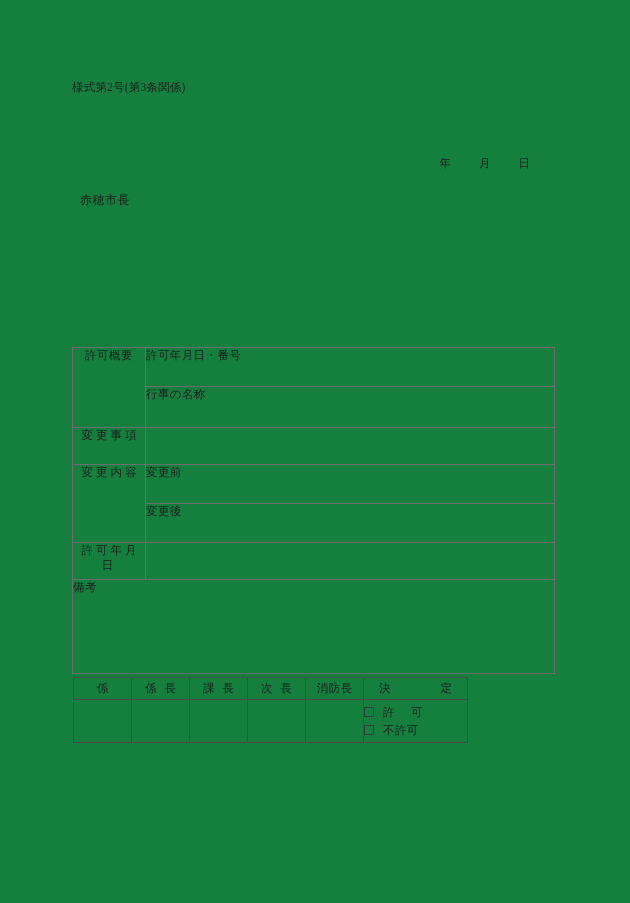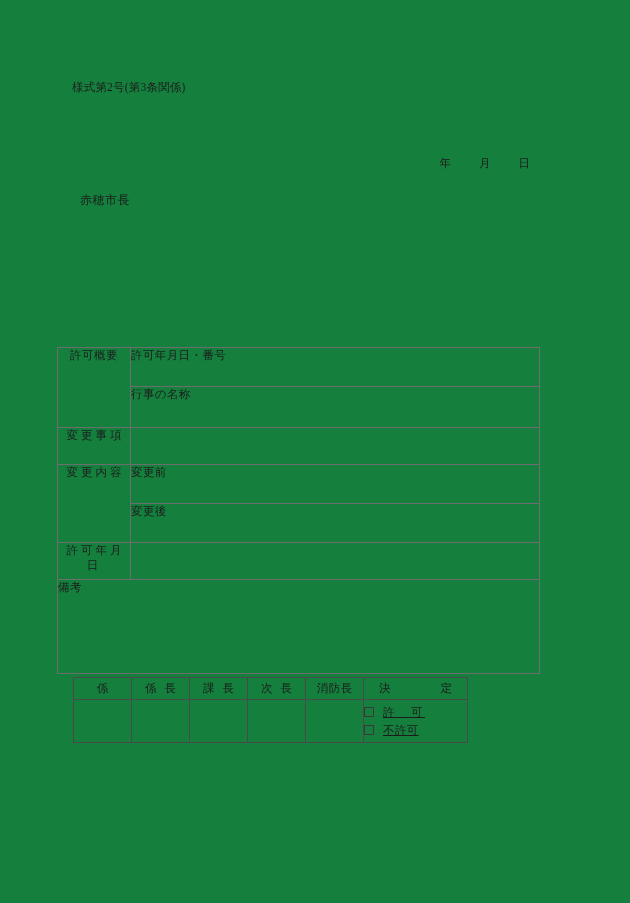--- a/index.html
+++ b/index.html
@@ -107,21 +107,21 @@
     left: 100px;
     top: 320px;
     font-size: 11.5px;
     letter-spacing: 0.2px;
     white-space: nowrap;
   }
 
   
   .main-table {
     position: absolute;
-    left: 57px;
+    left: 72px;
     top: 347px;
     width: 483px;
     border-collapse: collapse;
     table-layout: fixed;
     font-size: 11.5px;
   }
   .main-table td {
     border: 1px solid #6d6d6d;
     padding: 0;
     vertical-align: top;
@@ -181,21 +181,20 @@
   .decide-cell {
     text-align: left;
     padding: 3px 0 0 12px;
     vertical-align: top;
   }
   .decide-opt {
     display: flex;
     align-items: center;
     height: 18px;
     white-space: nowrap;
-    text-decoration: underline;
   }
   .checkbox {
     display: inline-block;
     width: 8px;
     height: 8px;
     border: 1px solid #3a3a3a;
     margin-right: 9px;
     flex: 0 0 auto;
   }
   .decide-opt .opt-label { letter-spacing: 2.5px; }

